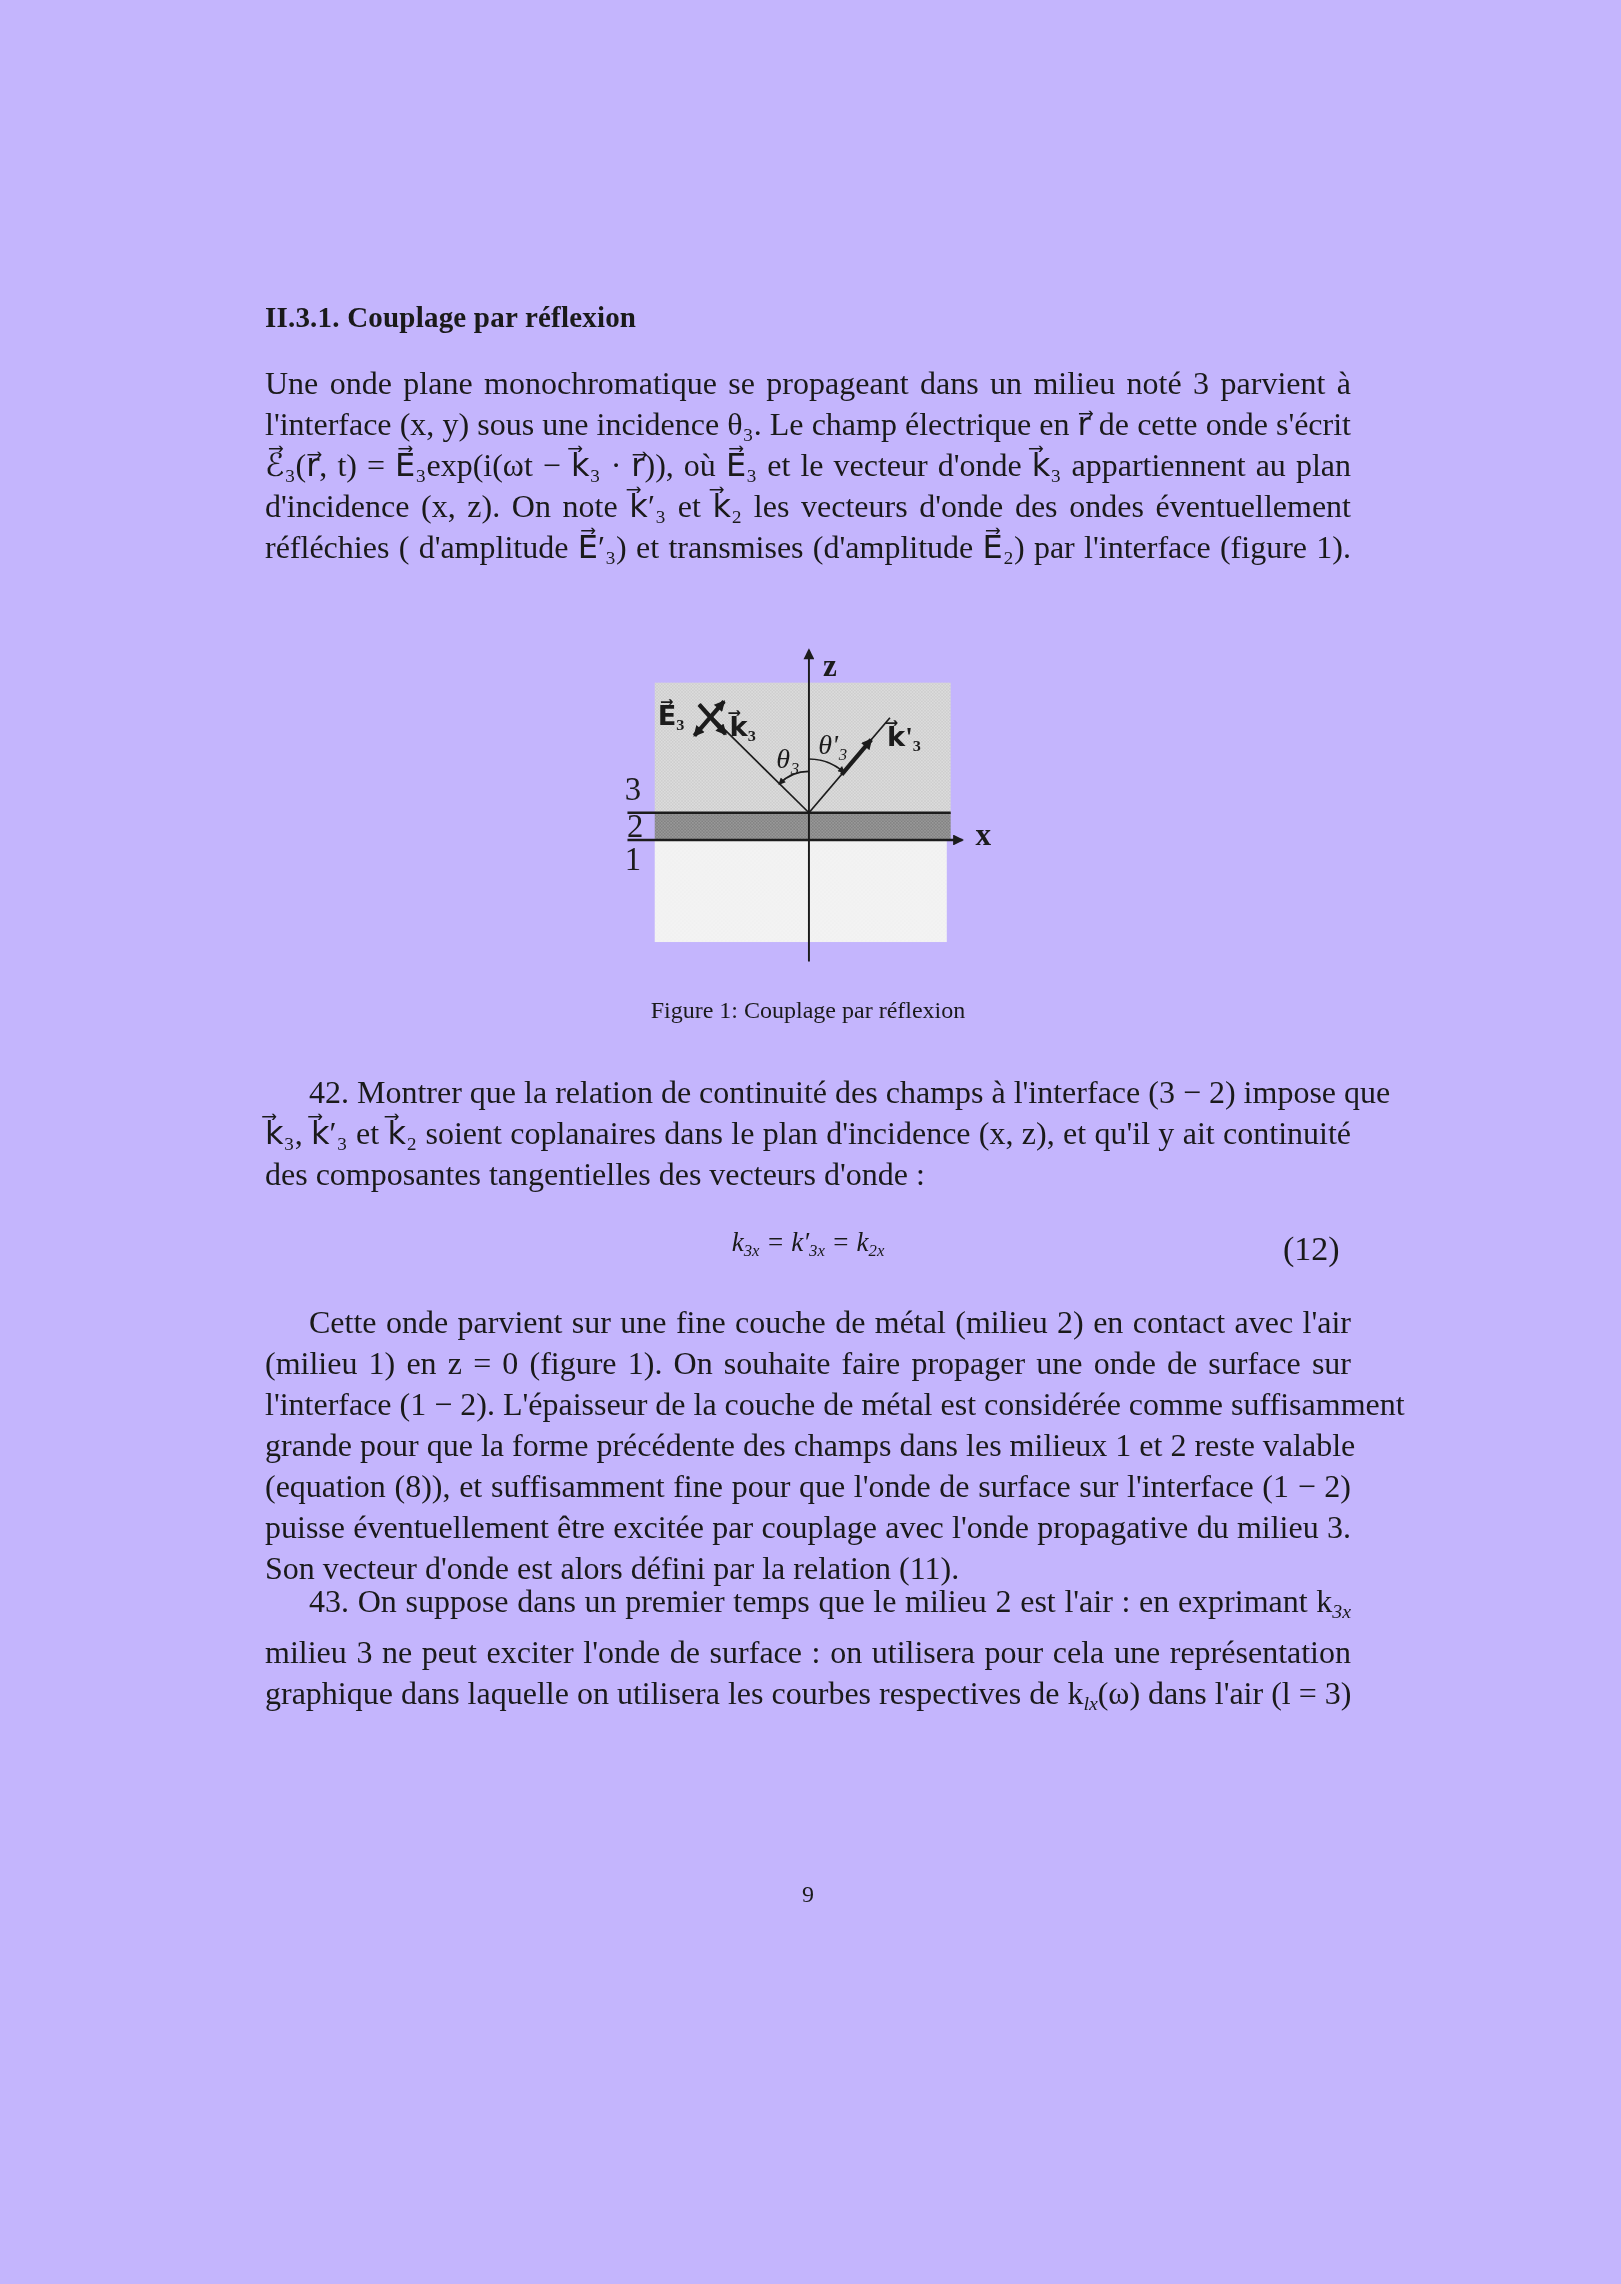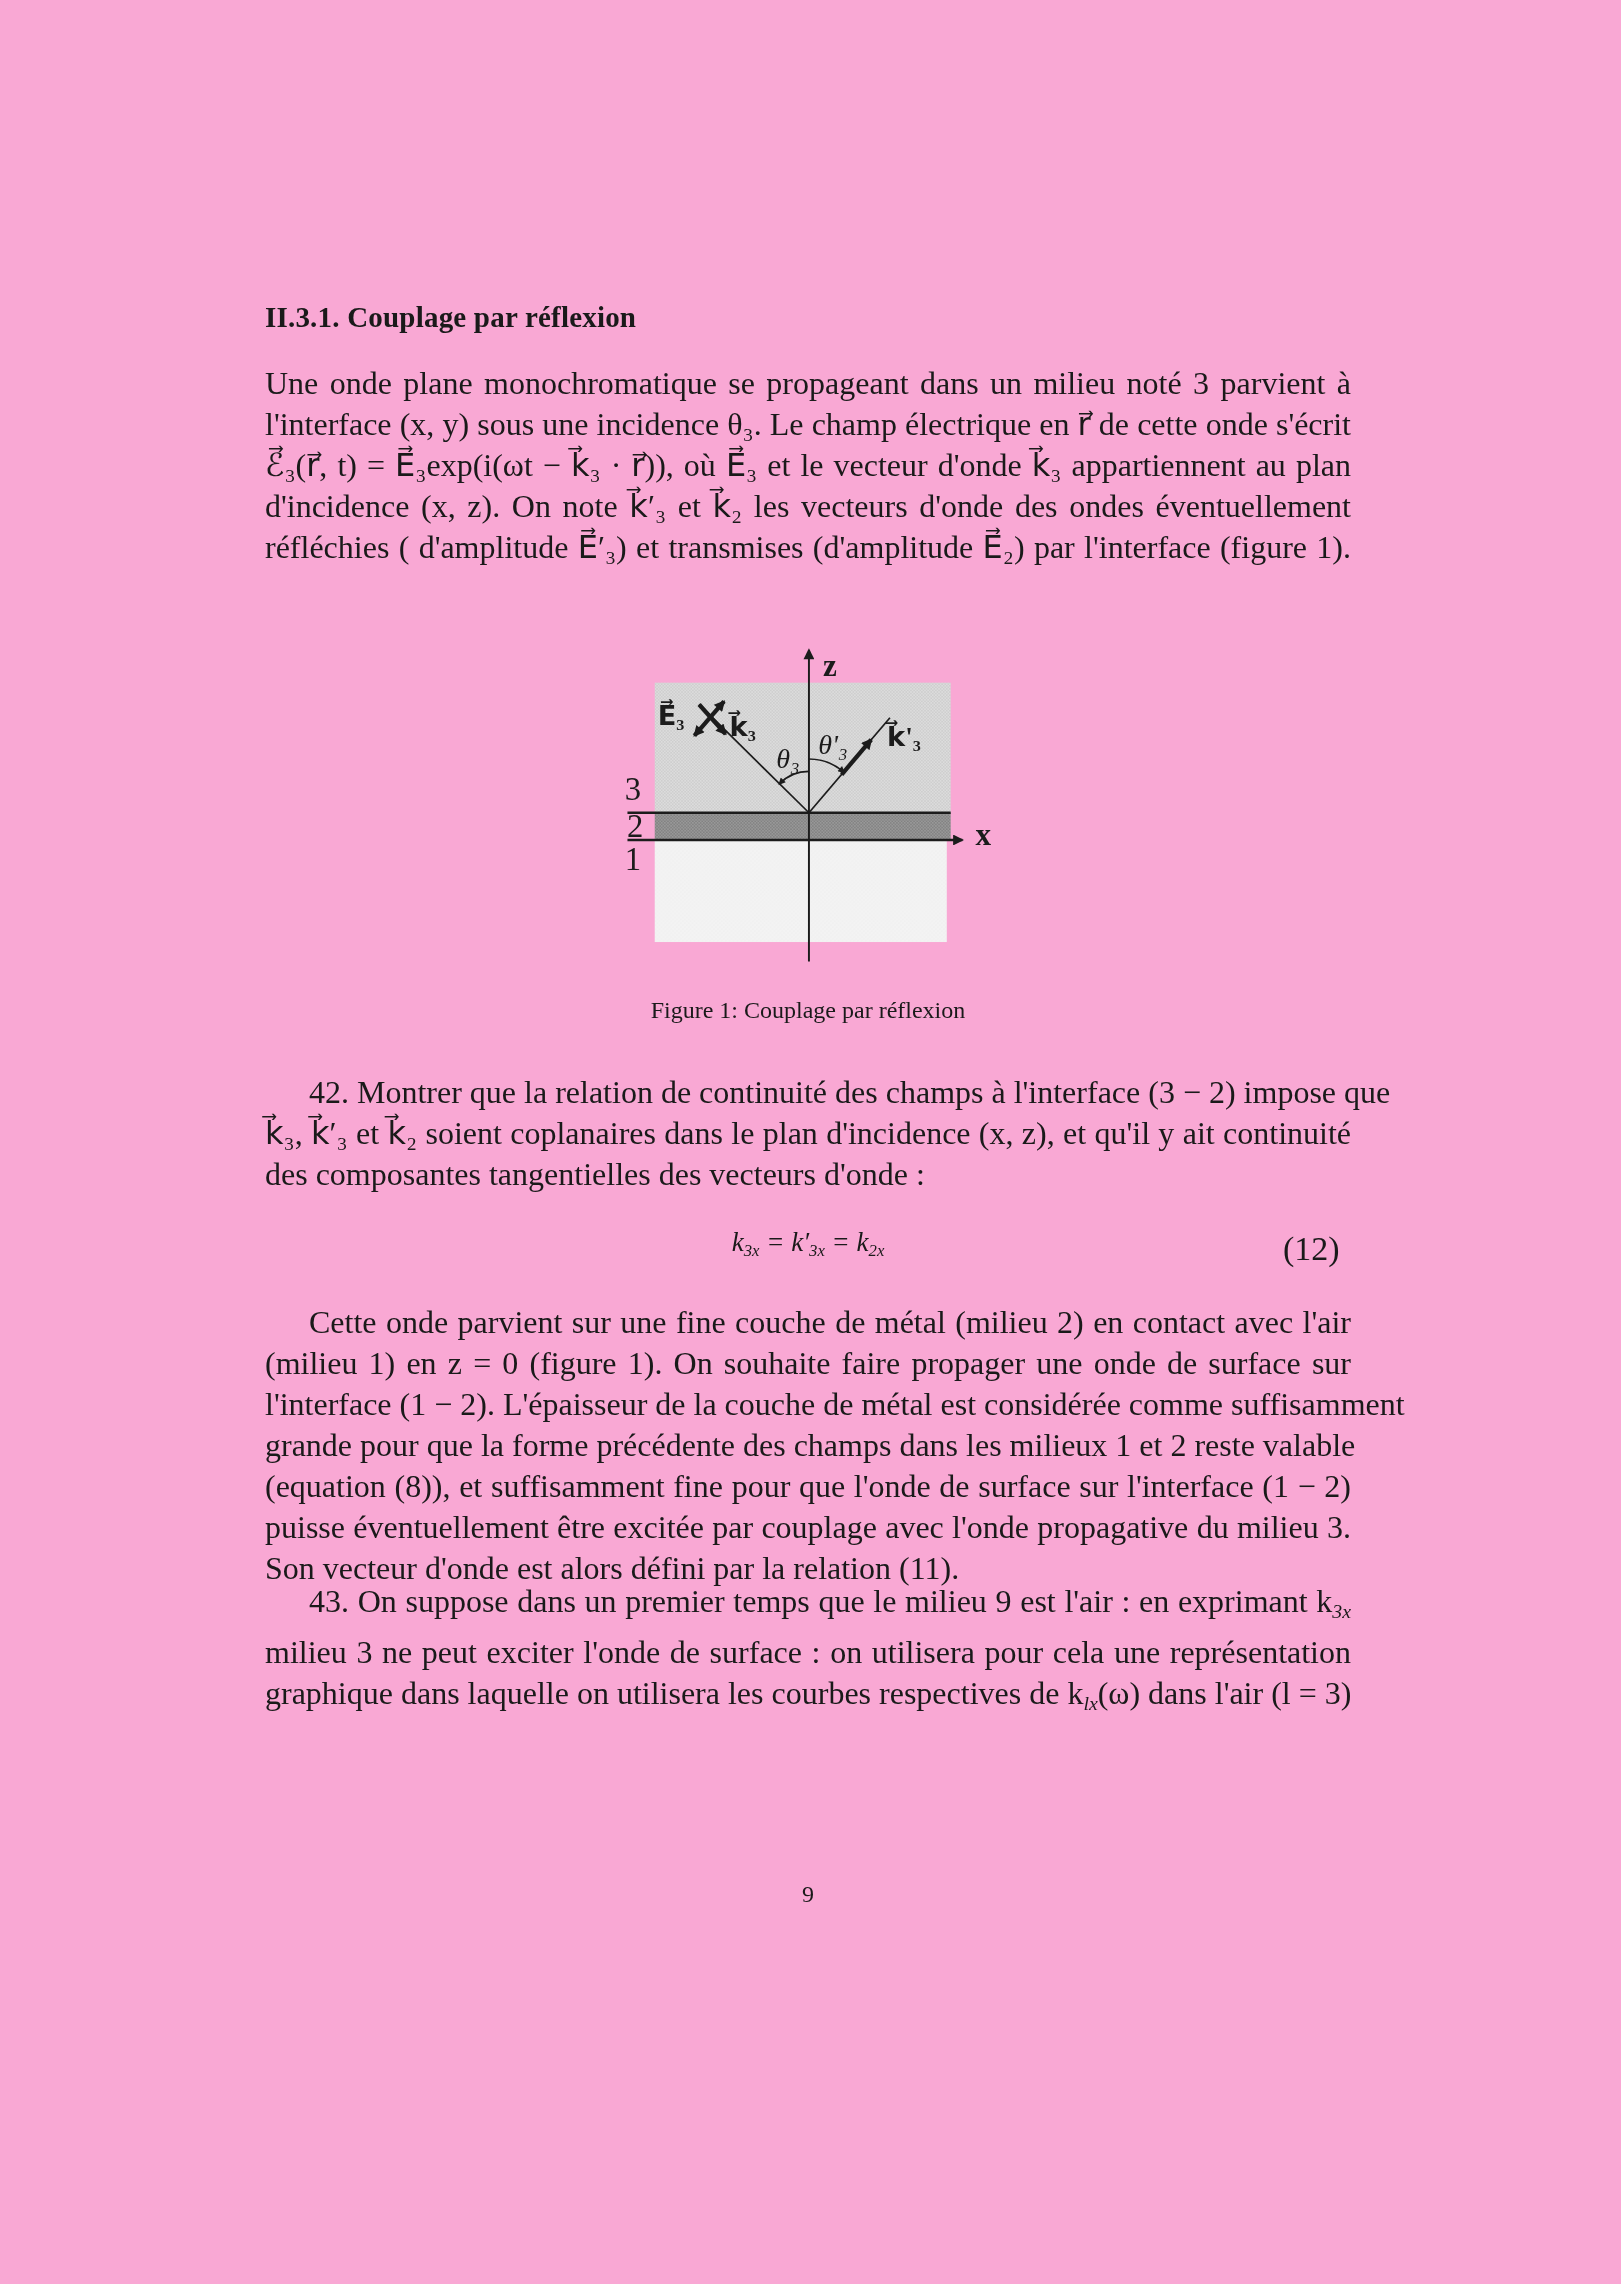--- a/index.html
+++ b/index.html
@@ -1,19 +1,19 @@
 <!DOCTYPE html>
 <html style="font-size:12.5px"><head>
 <meta charset="utf-8">
 <style>
   html,body{margin:0;padding:0;background:#e8e8e8;}
   .page{
     position:relative;
     width:1622px;height:2284px;
-    background:#f9a8d4;
+    background:#c4b5fd;
     font-family:"Liberation Serif","DejaVu Serif","DejaVu Sans",serif;
     color:#1a1a1a;
     overflow:hidden;
   }
   .heading{
     position:absolute;left:265px;top:301px;
     font-size:29px;font-weight:bold;letter-spacing:0.2px;
   }
   .para{
     position:absolute;left:265px;width:1086px;
@@ -136,21 +136,21 @@
       <div class="line"><span class="ind">Cette onde parvient sur une fine couche de métal (milieu 2) en contact avec l'air</span></div>
       <div class="line"><span>(milieu 1) en z = 0 (figure 1).  On souhaite faire propager une onde de surface sur</span></div>
       <div class="line"><span>l'interface (1 − 2). L'épaisseur de la couche de métal est considérée comme suffisamment</span></div>
       <div class="line"><span>grande pour que la forme précédente des champs dans les milieux 1 et 2 reste valable</span></div>
       <div class="line"><span>(equation (8)), et suffisamment fine pour que l'onde de surface sur l'interface (1 − 2)</span></div>
       <div class="line"><span>puisse éventuellement être excitée par couplage avec l'onde propagative du milieu 3.</span></div>
       <div class="line last"><span>Son vecteur d'onde est alors défini par la relation (11).</span></div>
     </div>
 
   <div class="para" style="top:1581px;">
-      <div class="line"><span class="b ind">43.</span><span> On suppose dans un premier temps que le milieu 9 est l'air : en exprimant k</span><span class="sub">3x</span></div>
+      <div class="line"><span class="b ind">43.</span><span> On suppose dans un premier temps que le milieu 2 est l'air : en exprimant k</span><span class="sub">3x</span></div>
       <div class="line"><span>milieu 3 ne peut exciter l'onde de surface : on utilisera pour cela une représentation</span></div>
       <div class="line"><span>graphique dans laquelle on utilisera les courbes respectives de k</span><span class="sub">lx</span><span>(ω) dans l'air (l = 3)</span></div>
     </div>
 
   <div class="page-number">9</div>
 
 </div>
 
 
 </body></html>

